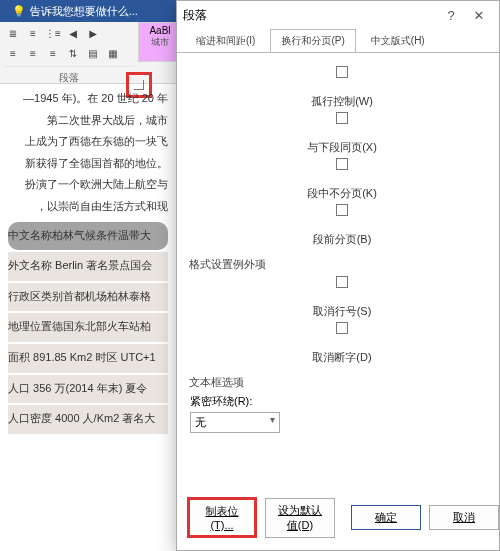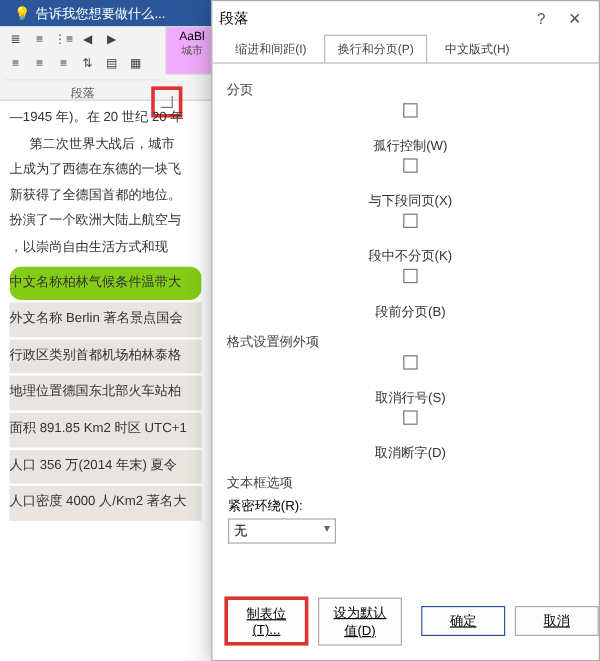--- a/index.html
+++ b/index.html
@@ -12,24 +12,24 @@
   .ribbon-left { flex: 0 0 138px; padding: 2px 4px; }
   .ribbon-row { display: flex; gap: 2px; margin-bottom: 2px; }
   .rib-btn { width: 18px; height: 18px; border: 1px solid transparent; display: inline-flex; align-items: center; justify-content: center; font-size: 10px; color: #444; }
   .para-label { text-align: center; font-size: 10px; color: #666; margin-top: 4px; padding-top: 4px; border-top: 1px solid #e6e6e6; }
   .style-box { width: 44px; height: 40px; border: 1px solid #d4d4d4; padding: 2px; text-align: center; font-size: 10px; background: #f0abfc; }
   .style-small { font-size: 9px; color: #555; }
   .launcher { position: absolute; left: 126px; top: 72px; width: 26px; height: 26px; border: 3px solid #d33; display: flex; align-items: center; justify-content: center; }
   .launch-inner { width: 10px; height: 10px; border: 1px solid #777; border-top: none; border-left: none; position: relative; }
 
   .doc { position: absolute; left: 0; top: 84px; width: 176px; padding: 6px 8px; font-size: 11px; color: #333; line-height: 1.6; }
-  .doc p { margin-bottom: 4px; }
+  .doc p { margin-bottom: 4px; text-align: right; }
   .doc-table { margin-top: 6px; }
   .doc-row { border-bottom: 1px dotted transparent; padding: 5px 0; background: #e9e4df; margin-bottom: 2px; }
-  .doc-row-sel { background: #84cc16; border-radius: 10px; }
+  .doc-row-sel { background: #a3a3a3; border-radius: 10px; }
 
   
   .dlg { position: absolute; left: 176px; top: 0; width: 324px; height: 551px; background: #fff; border: 1px solid #aaa; box-shadow: 0 4px 18px rgba(0,0,0,.3); display: flex; flex-direction: column; }
   .dlg-header { height: 28px; display: flex; align-items: center; padding: 0 6px; font-size: 12px; }
   .dlg-title { flex: 1; }
   .dlg-hbtn { width: 28px; height: 28px; display: flex; align-items: center; justify-content: center; color: #555; font-size: 13px; }
 
   .tabs { display: flex; gap: 4px; padding: 0 8px; }
   .tab { padding: 4px 10px; font-size: 10px; border: 1px solid transparent; color: #444; }
   .tab.active { border: 1px solid #bbb; border-bottom-color: #fff; background: #fff; }
@@ -117,21 +117,20 @@
   </div>
 
   <div class="tabs">
     <div class="tab">缩进和间距(I)</div>
     <div class="tab active">换行和分页(P)</div>
     <div class="tab">中文版式(H)</div>
   </div>
   <div class="tabline"></div>
 
   <div class="dlg-body">
-    <div class="group-title">分页</div>
     <div class="chk-row">
         <span class="chk"></span>
         <span>孤行控制(W)</span>
       </div>
     <div class="chk-row">
         <span class="chk"></span>
         <span>与下段同页(X)</span>
       </div>
     <div class="chk-row">
         <span class="chk"></span>

